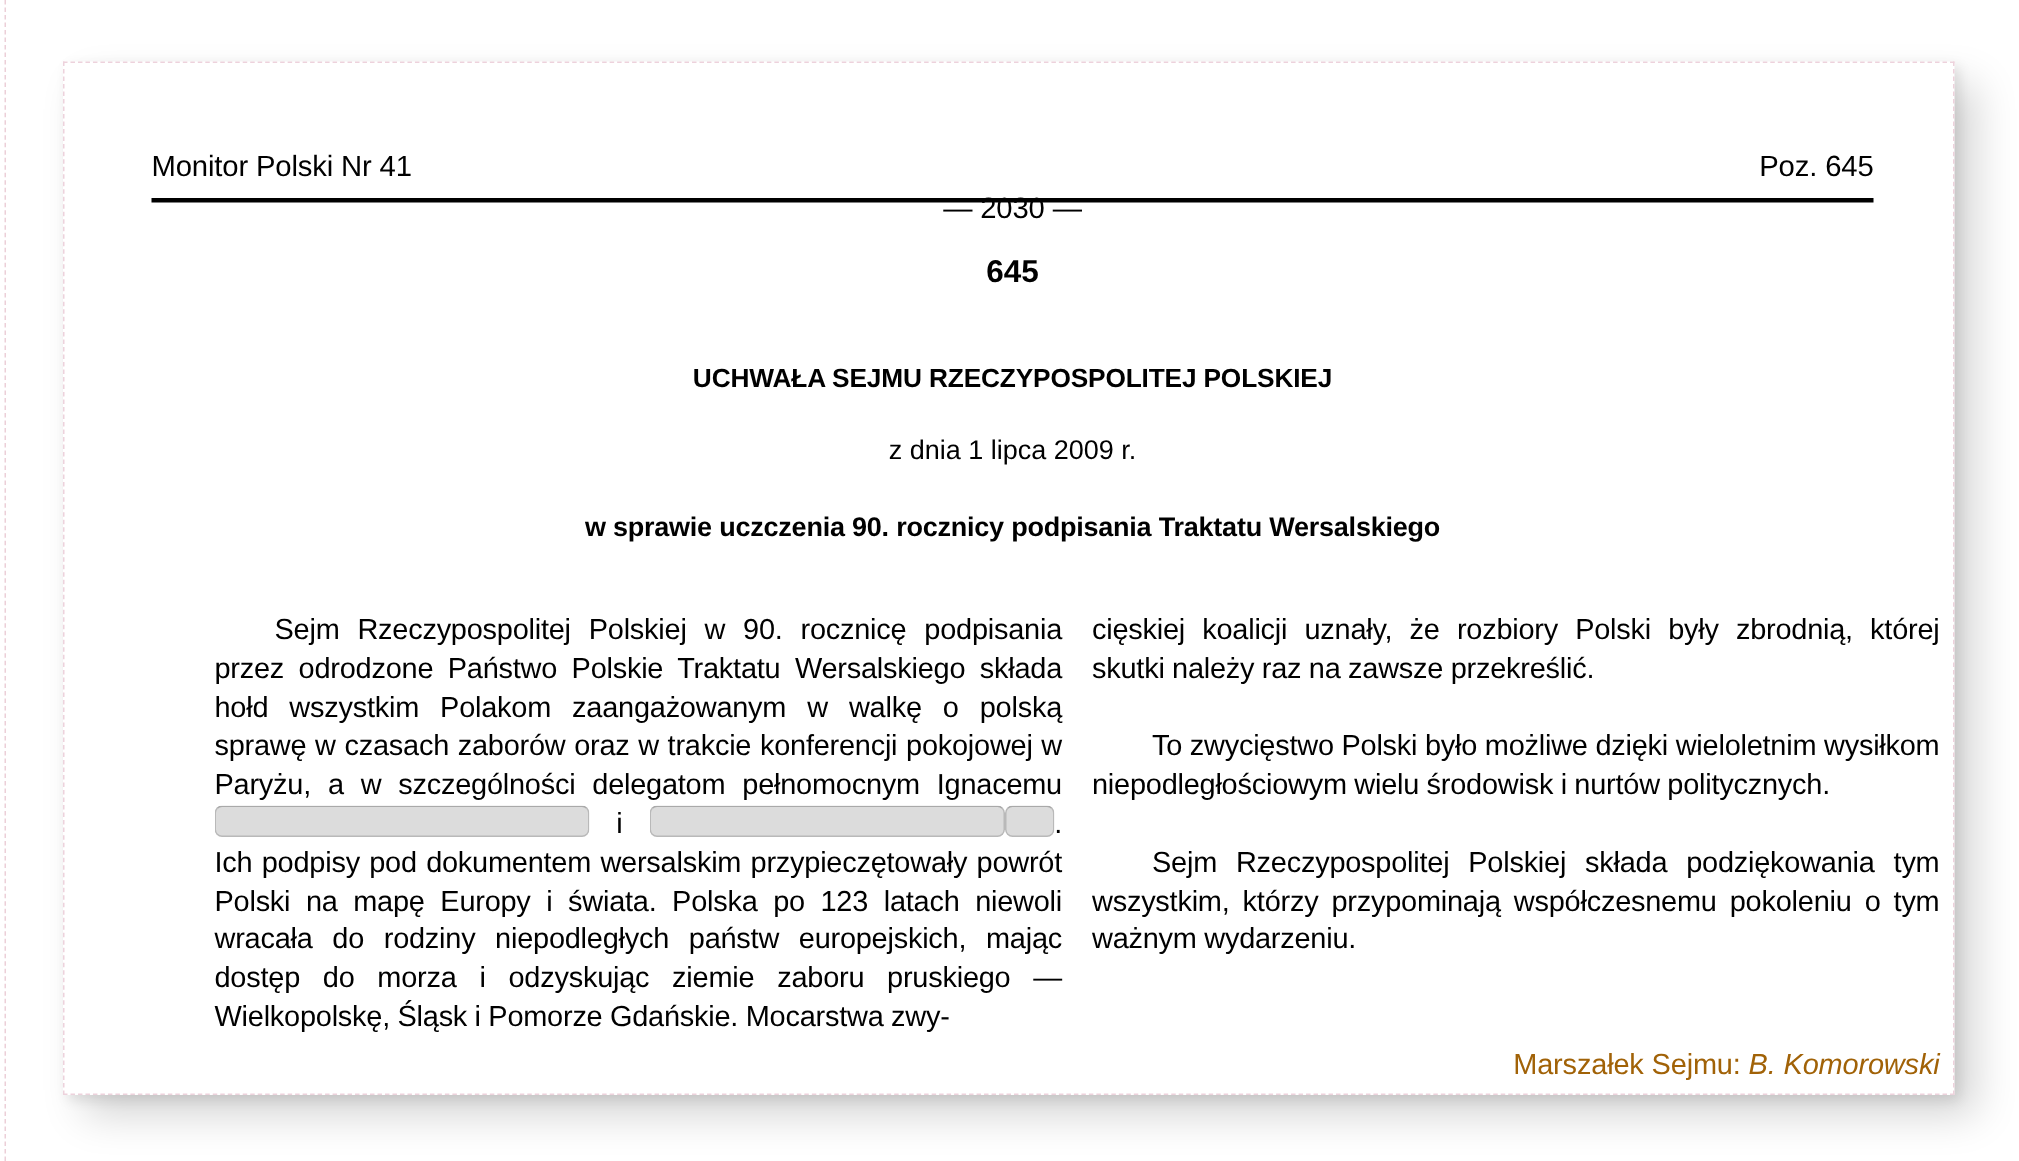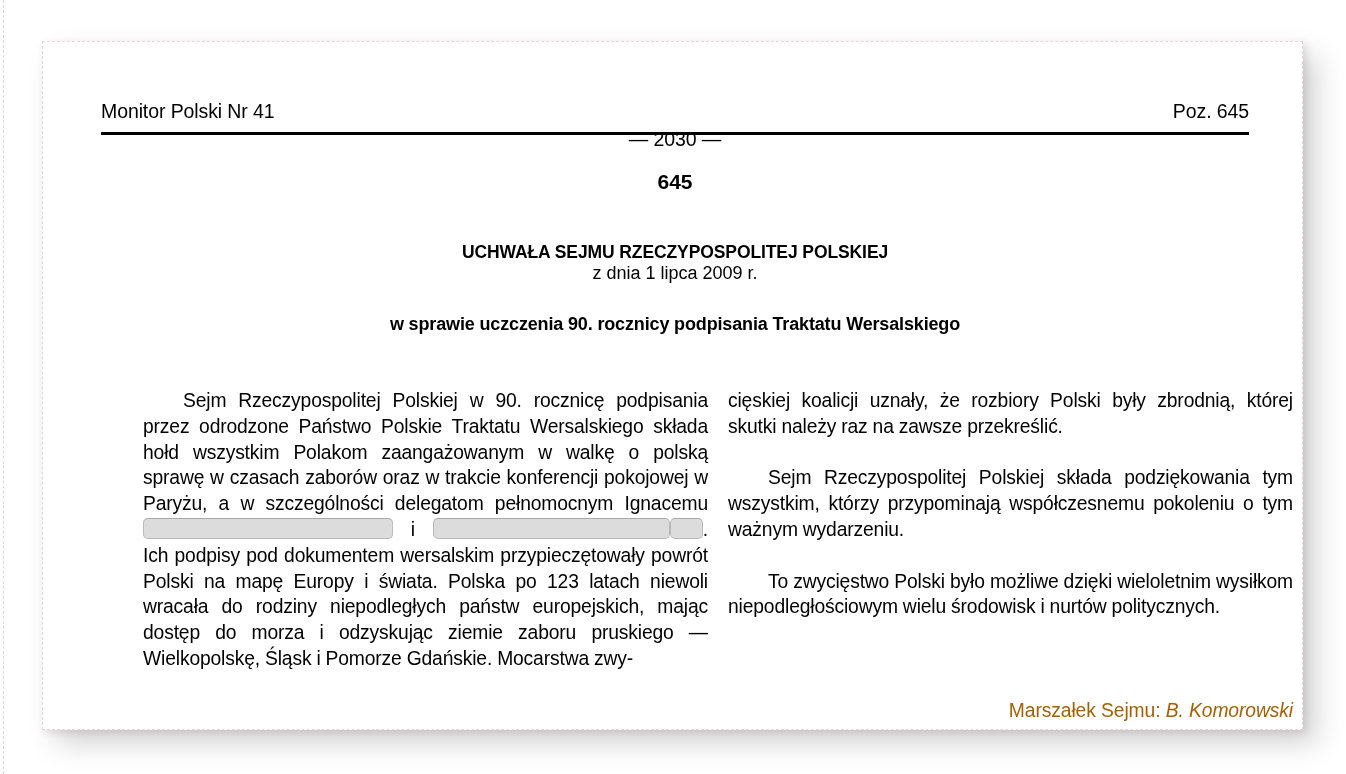--- a/index.html
+++ b/index.html
@@ -84,35 +84,36 @@
     font-weight: bold;
     letter-spacing: 0px;
   }
   .doc-kind {
     margin-top: 48px;
     font-size: 17.5px;
     font-weight: bold;
     letter-spacing: -0.1px;
   }
   .doc-date {
+    margin-top: 27px;
     font-size: 18px;
     font-weight: normal;
   }
   .doc-subject {
     margin-top: 30px;
     font-size: 18px;
     font-weight: bold;
     letter-spacing: -0.15px;
   }
 
   
   .columns {
     position: absolute;
     left: 100px;
-    top: 346px;
+    top: 366px;
     width: 1150px;
     display: flex;
     gap: 20px;
   }
   .col { width: 566px; }
 
   .col p {
     margin: 0;
     font-size: 19.3px;
     line-height: 25.8px;
@@ -176,22 +177,22 @@
     </div>
 
     <div class="columns">
 
       <div class="col">
         <p class="indent"><span>Sejm Rzeczypospolitej Polskiej w 90. rocznicę podpisania przez odrodzone Państwo Polskie Traktatu Wersalskiego składa hołd wszystkim Polakom zaangażowanym w walkę o polską sprawę w czasach zaborów oraz w trakcie konferencji pokojowej w Paryżu, a w szczególności delegatom pełnomocnym Ignacemu</span><span> </span><span class="redaction w1"></span><span> </span><span>i</span><span> </span><span class="redaction w2"></span><span class="redaction w3"></span><span>. Ich podpisy pod dokumentem wersalskim przypieczętowały powrót Polski na mapę Europy i świata. Polska po 123 latach niewoli wracała do rodziny niepodległych państw europejskich, mając dostęp do morza i odzyskując ziemie zaboru pruskiego — Wielkopolskę, Śląsk i Pomorze Gdańskie. Mocarstwa zwy-</span></p>
       </div>
 
       <div class="col">
         <p>cięskiej koalicji uznały, że rozbiory Polski były zbrodnią, której skutki należy raz na zawsze przekreślić.</p>
+        <p class="indent gap">To zwycięstwo Polski było możliwe dzięki wieloletnim wysiłkom niepodległościowym wielu środowisk i nurtów politycznych.</p>
         <p class="indent gap">Sejm Rzeczypospolitej Polskiej składa podziękowania tym wszystkim, którzy przypominają współczesnemu pokoleniu o tym ważnym wydarzeniu.</p>
-        <p class="indent gap">To zwycięstwo Polski było możliwe dzięki wieloletnim wysiłkom niepodległościowym wielu środowisk i nurtów politycznych.</p>
       </div>
 
     </div>
 
     <div class="signature"><span>Marszałek Sejmu: </span><span class="name">B. Komorowski</span></div>
 
   </div>
 </div>
 
 </body></html>

